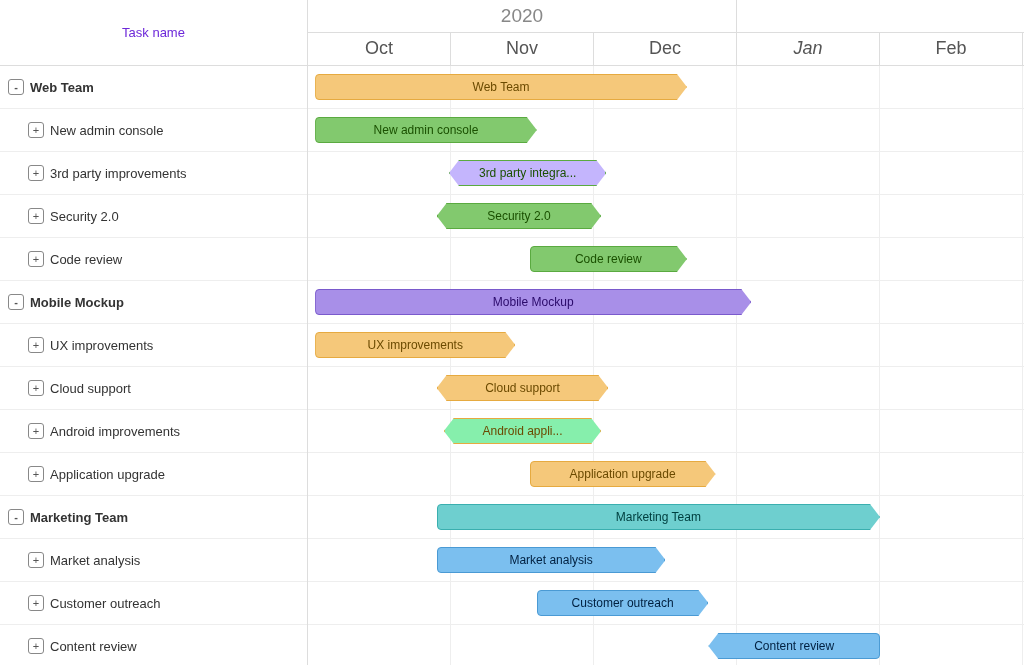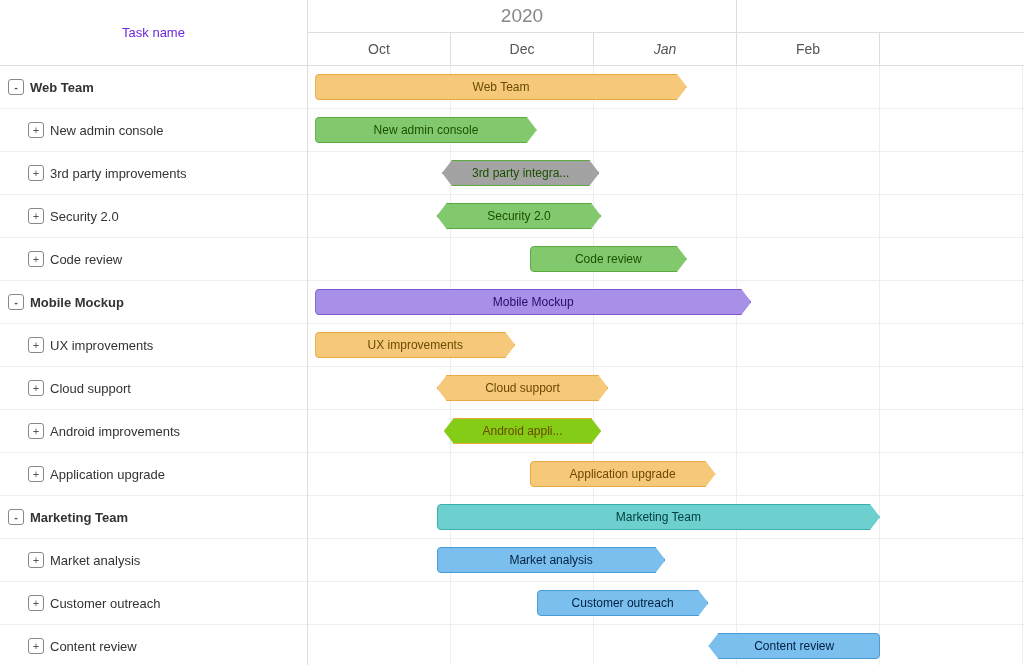--- a/index.html
+++ b/index.html
@@ -80,21 +80,21 @@
       align-items: center;
       justify-content: center;
       font-size: 19px;
       color: #888;
       border-right: 1px solid #ddd;
     }
     .month-cell {
       display: flex;
       align-items: center;
       justify-content: center;
-      font-size: 14px;
+      font-size: 18px;
       color: #555;
       border-right: 1px solid #ddd;
     }
     .chart-rows {
       position: relative;
     }
     .chart-row {
       height: 43px;
       border-bottom: 1px solid #eee;
       position: relative;
@@ -201,52 +201,53 @@
       </div>
   </div>
 
   <div class="chart-area">
     <div class="chart-header">
       <div class="year-row" id="year-row">
           <div class="year-cell" style="width: 429px; flex-shrink: 0;">2020</div>
         </div>
       <div class="month-row" id="month-row">
           <div class="month-cell" style="width: 143px; flex-shrink: 0;">Oct</div>
+          <div class="month-cell" style="width: 143px; flex-shrink: 0;">Nov</div>
           <div class="month-cell" style="width: 143px; flex-shrink: 0;">Dec</div>
           <div class="month-cell" style="width: 143px; flex-shrink: 0; font-style: italic;">Jan</div>
           <div class="month-cell" style="width: 143px; flex-shrink: 0;">Feb</div>
         </div>
     </div>
     <div id="chart-rows-container" class="chart-rows">
         <div class="chart-row" style="--col-w: 143px;">
           <div class="bar" style="left: 7.15px; width: 371.8px; background: rgb(245, 200, 122); border: 1px solid rgb(230, 170, 64); color: rgb(107, 74, 0); clip-path: polygon(0px 0px, calc(100% - 10px) 0px, 100% 50%, calc(100% - 10px) 100%, 0px 100%); border-radius: 4px 0px 0px 4px;">Web Team</div>
         </div>
         <div class="chart-row" style="--col-w: 143px;">
           <div class="bar" style="left: 7.15px; width: 221.65px; background: rgb(130, 201, 110); border: 1px solid rgb(90, 170, 64); color: rgb(26, 80, 0); clip-path: polygon(0px 0px, calc(100% - 10px) 0px, 100% 50%, calc(100% - 10px) 100%, 0px 100%); border-radius: 4px 0px 0px 4px;">New admin console</div>
         </div>
         <div class="chart-row" style="--col-w: 143px;">
-          <div class="bar" style="left: 134px; width: 157.3px; background: #a3a3a3; border: 1px solid rgb(90, 170, 64); color: rgb(26, 80, 0); clip-path: polygon(10px 0px, calc(100% - 10px) 0px, 100% 50%, calc(100% - 10px) 100%, 10px 100%, 0px 50%); border-radius: 0px;">3rd party integra...</div>
+          <div class="bar" style="left: 141px; width: 157.3px; background: #c4b5fd; border: 1px solid rgb(90, 170, 64); color: rgb(26, 80, 0); clip-path: polygon(10px 0px, calc(100% - 10px) 0px, 100% 50%, calc(100% - 10px) 100%, 10px 100%, 0px 50%); border-radius: 0px;">3rd party integra...</div>
         </div>
         <div class="chart-row" style="--col-w: 143px;">
           <div class="bar" style="left: 128.7px; width: 164.45px; background: rgb(130, 201, 110); border: 1px solid rgb(90, 170, 64); color: rgb(26, 80, 0); clip-path: polygon(10px 0px, calc(100% - 10px) 0px, 100% 50%, calc(100% - 10px) 100%, 10px 100%, 0px 50%); border-radius: 0px;">Security 2.0</div>
         </div>
         <div class="chart-row" style="--col-w: 143px;">
           <div class="bar" style="left: 221.65px; width: 157.3px; background: rgb(130, 201, 110); border: 1px solid rgb(90, 170, 64); color: rgb(26, 80, 0); clip-path: polygon(0px 0px, calc(100% - 10px) 0px, 100% 50%, calc(100% - 10px) 100%, 0px 100%); border-radius: 4px 0px 0px 4px;">Code review</div>
         </div>
         <div class="chart-row" style="--col-w: 143px;">
           <div class="bar" style="left: 7.15px; width: 436.15px; background: rgb(168, 143, 232); border: 1px solid rgb(122, 90, 204); color: rgb(42, 10, 106); clip-path: polygon(0px 0px, calc(100% - 10px) 0px, 100% 50%, calc(100% - 10px) 100%, 0px 100%); border-radius: 4px 0px 0px 4px;">Mobile Mockup</div>
         </div>
         <div class="chart-row" style="--col-w: 143px;">
           <div class="bar" style="left: 7.15px; width: 200.2px; background: rgb(245, 200, 122); border: 1px solid rgb(230, 170, 64); color: rgb(107, 74, 0); clip-path: polygon(0px 0px, calc(100% - 10px) 0px, 100% 50%, calc(100% - 10px) 100%, 0px 100%); border-radius: 4px 0px 0px 4px;">UX improvements</div>
         </div>
         <div class="chart-row" style="--col-w: 143px;">
           <div class="bar" style="left: 128.7px; width: 171.6px; background: rgb(245, 200, 122); border: 1px solid rgb(230, 170, 64); color: rgb(107, 74, 0); clip-path: polygon(10px 0px, calc(100% - 10px) 0px, 100% 50%, calc(100% - 10px) 100%, 10px 100%, 0px 50%); border-radius: 0px;">Cloud support</div>
         </div>
         <div class="chart-row" style="--col-w: 143px;">
-          <div class="bar" style="left: 135.85px; width: 157.3px; background: #84cc16; border: 1px solid rgb(230, 170, 64); color: rgb(107, 74, 0); clip-path: polygon(10px 0px, calc(100% - 10px) 0px, 100% 50%, calc(100% - 10px) 100%, 10px 100%, 0px 50%); border-radius: 0px;">Android appli...</div>
+          <div class="bar" style="left: 135.85px; width: 157.3px; background: #86efac; border: 1px solid rgb(230, 170, 64); color: rgb(107, 74, 0); clip-path: polygon(10px 0px, calc(100% - 10px) 0px, 100% 50%, calc(100% - 10px) 100%, 10px 100%, 0px 50%); border-radius: 0px;">Android appli...</div>
         </div>
         <div class="chart-row" style="--col-w: 143px;">
           <div class="bar" style="left: 221.65px; width: 185.9px; background: rgb(245, 200, 122); border: 1px solid rgb(230, 170, 64); color: rgb(107, 74, 0); clip-path: polygon(0px 0px, calc(100% - 10px) 0px, 100% 50%, calc(100% - 10px) 100%, 0px 100%); border-radius: 4px 0px 0px 4px;">Application upgrade</div>
         </div>
         <div class="chart-row" style="--col-w: 143px;">
           <div class="bar" style="left: 128.7px; width: 443.3px; background: rgb(110, 207, 207); border: 1px solid rgb(58, 175, 175); color: rgb(0, 64, 64); clip-path: polygon(0px 0px, calc(100% - 10px) 0px, 100% 50%, calc(100% - 10px) 100%, 0px 100%); border-radius: 4px 0px 0px 4px;">Marketing Team</div>
         </div>
         <div class="chart-row" style="--col-w: 143px;">
           <div class="bar" style="left: 128.7px; width: 228.8px; background: rgb(123, 191, 239); border: 1px solid rgb(74, 154, 212); color: rgb(0, 32, 64); clip-path: polygon(0px 0px, calc(100% - 10px) 0px, 100% 50%, calc(100% - 10px) 100%, 0px 100%); border-radius: 4px 0px 0px 4px;">Market analysis</div>
         </div>

